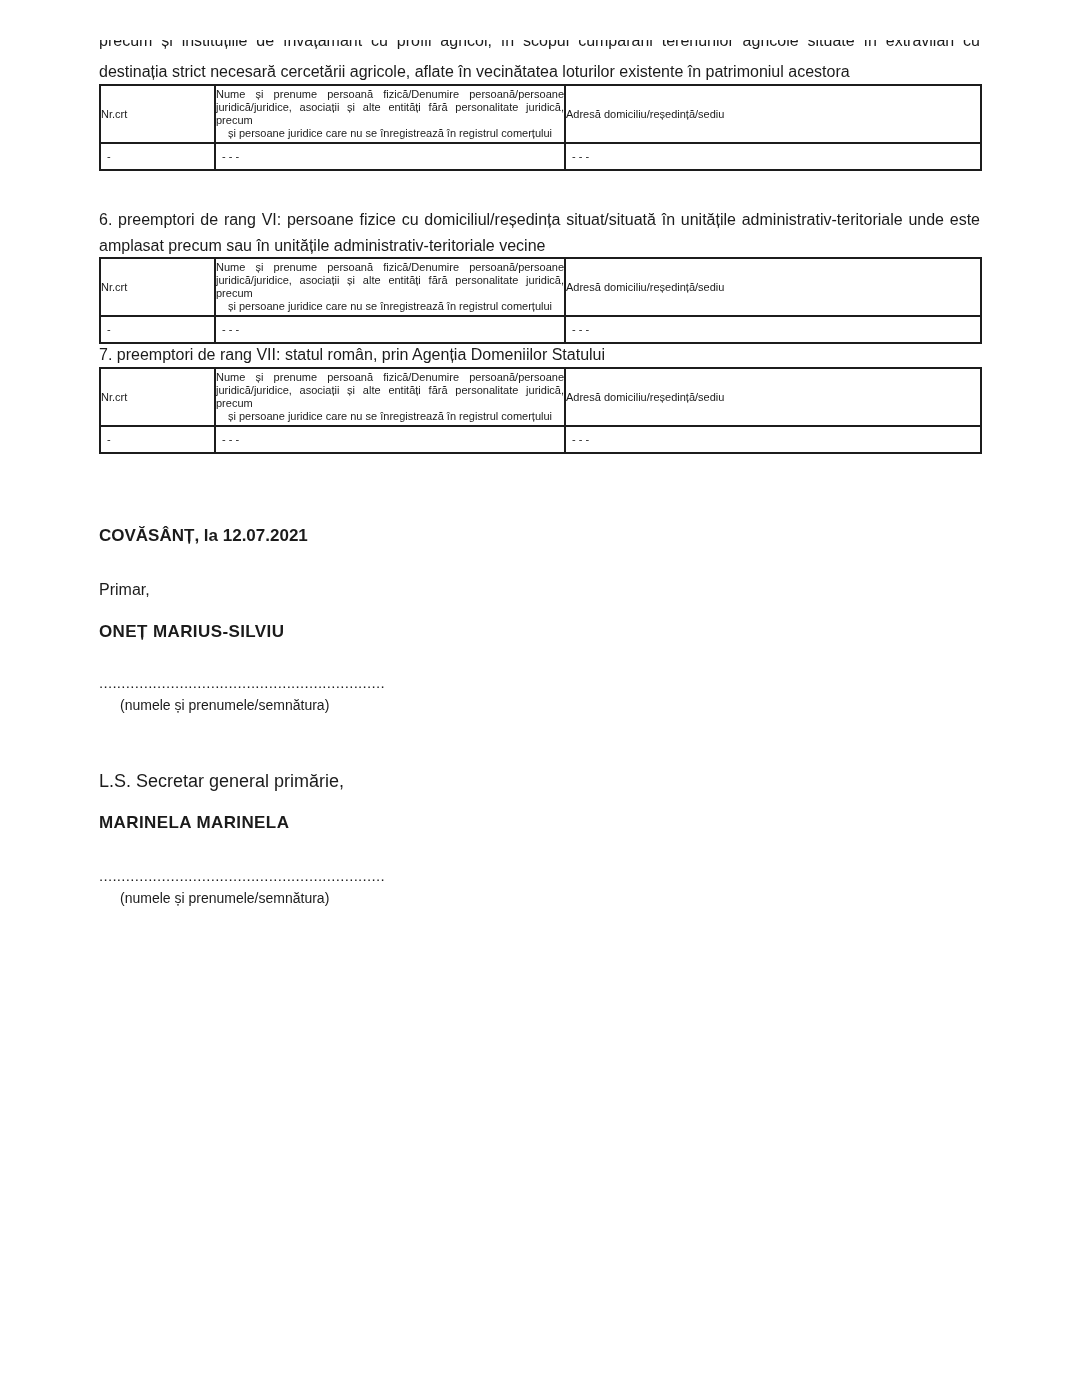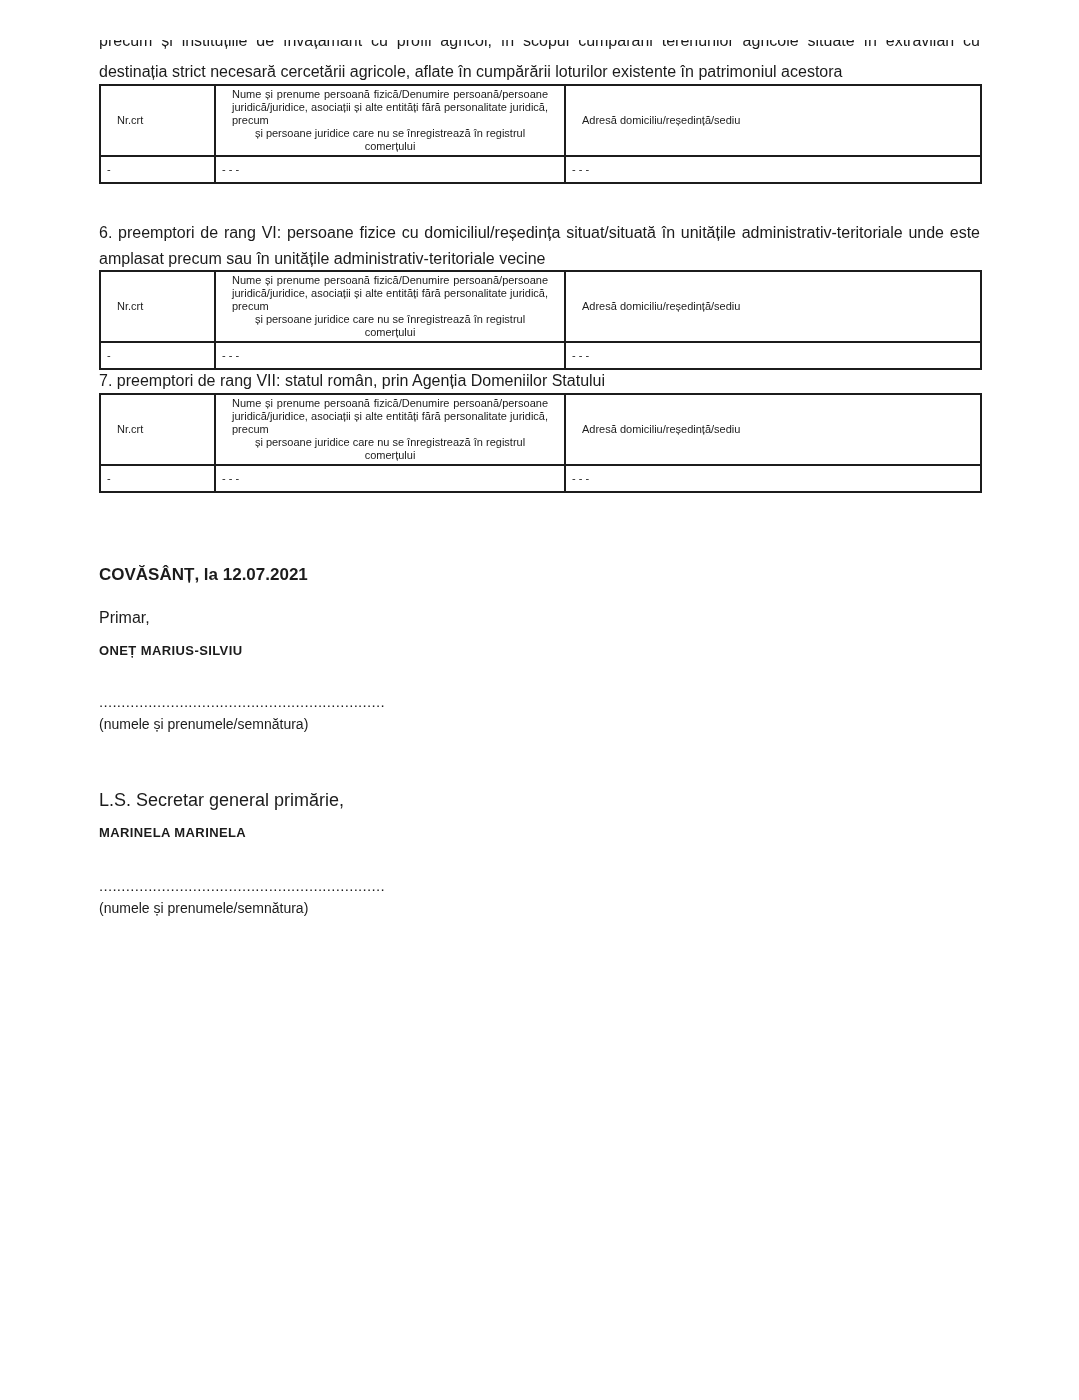--- a/index.html
+++ b/index.html
@@ -27,47 +27,47 @@
 
   
   table.preempt{border-collapse:collapse;table-layout:fixed;width:881px;}
   .tbl1{margin-top:2px;}
   .tbl2{margin-top:-2px;}
   .tbl3{margin-top:2px;}
   table.preempt td{
     border:2px solid #1c1c1c;
     vertical-align:middle;
     font-size:11px;line-height:13px;
-    padding:2px 16px;
+    padding:2px 0;
     overflow:hidden;
   }
   td.name-col{padding:2px 5px;vertical-align:top;}
   td.name-col .hline{display:block;text-align:justify;text-align-last:justify;}
   td.name-col .hline-last{display:block;text-align:center;}
   tr.data-row td{height:17px;padding:4px 6px;vertical-align:middle;}
 
   
   .sig-place{margin-top:72px;font-size:17px;font-weight:bold;line-height:20px;}
-  .sig-label{margin-top:23px;font-size:16px;line-height:20px;}
-  .sig-name{margin-top:13px;font-size:13px;font-weight:bold;line-height:20px;letter-spacing:0.4px;}
+  .sig-label{margin-top:34px;font-size:16px;line-height:20px;}
+  .sig-name{margin-top:22px;font-size:17px;font-weight:bold;line-height:20px;letter-spacing:0.4px;}
   .dots{margin-top:34px;font-size:15px;line-height:14px;letter-spacing:0.3px;color:#1b1b1b;}
   .dots2{margin-top:36px;}
-  .caption{margin-top:6px;font-size:14px;line-height:18px;}
+  .caption{margin-top:6px;font-size:14px;line-height:18px;margin-left:21px;}
   .sig-ls{margin-top:57px;font-size:18px;line-height:20px;}
 </style>
 </head>
 <body>
 
 <div class="page">
   <div class="content">
 
     <div class="clip-wrap">
       <div class="clip-inner">precum și instituțiile de învățământ cu profil agricol, în scopul cumpărării terenurilor agricole situate în extravilan cu</div>
     </div>
-    <div class="para-line2">destinația strict necesară cercetării agricole, aflate în cumpărării loturilor existente în patrimoniul acestora</div>
+    <div class="para-line2">destinația strict necesară cercetării agricole, aflate în vecinătatea loturilor existente în patrimoniul acestora</div>
 
     <table class="preempt tbl1">
       <colgroup>
           <col style="width:115px">
           <col style="width:350px">
           <col style="width:416px">
         </colgroup>
       <tbody>
           <tr>
         <td>Nr.crt</td>

